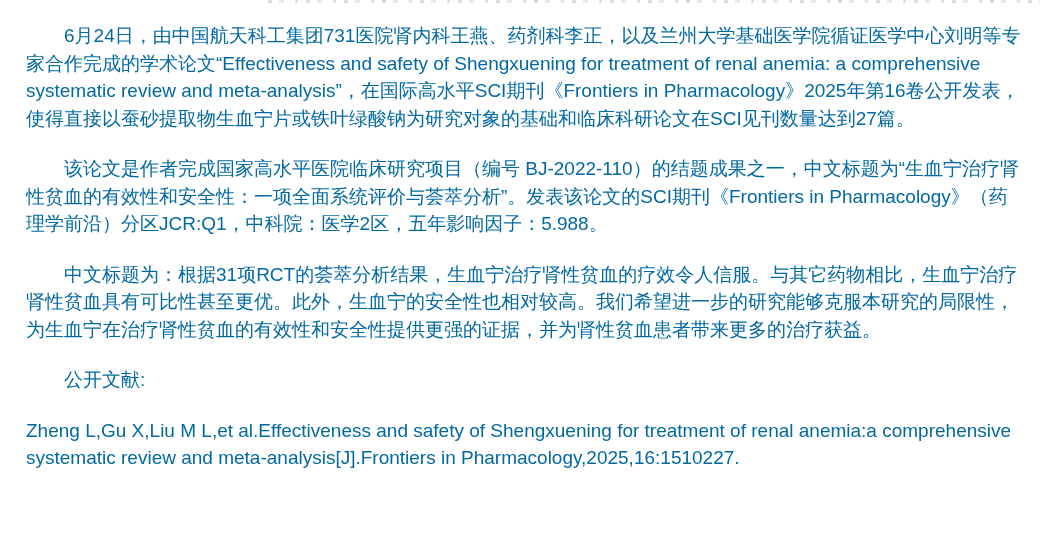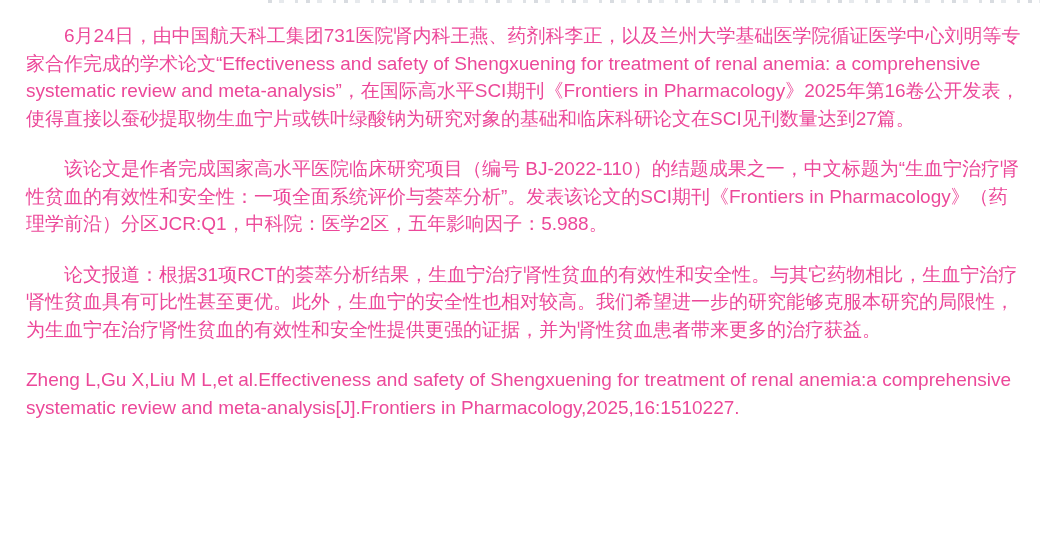--- a/index.html
+++ b/index.html
@@ -29,21 +29,21 @@
         #d3d8de 11px, #d3d8de 16px,
         transparent 16px, transparent 27px,
         #c4cad1 27px, #c4cad1 30px,
         transparent 30px, transparent 38px);
   }
   .article {
     position: absolute;
     left: 26px;
     top: 22px;
     width: 996px;
-    color: #ec4899;
+    color: #0369a1;
     font-size: 19px;
     line-height: 27.5px;
     text-align: left;
     word-break: break-word;
   }
   .article p {
     margin: 0 0 23px 0;
   }
   .article p.indent {
     text-indent: 2em;
@@ -54,15 +54,16 @@
   }
 </style>
 </head>
 <body>
 
 <div class="cropped-remnant"></div>
 
 <div class="article">
   <p class="indent">6月24日，由中国航天科工集团731医院肾内科王燕、药剂科李正，以及兰州大学基础医学院循证医学中心刘明等专家合作完成的学术论文“Effectiveness and safety of Shengxuening for treatment of renal anemia: a comprehensive systematic review and meta-analysis”，在国际高水平SCI期刊《Frontiers in Pharmacology》2025年第16卷公开发表，使得直接以蚕砂提取物生血宁片或铁叶绿酸钠为研究对象的基础和临床科研论文在SCI见刊数量达到27篇。</p>
   <p class="indent">该论文是作者完成国家高水平医院临床研究项目（编号 BJ-2022-110）的结题成果之一，中文标题为“生血宁治疗肾性贫血的有效性和安全性：一项全面系统评价与荟萃分析”。发表该论文的SCI期刊《Frontiers in Pharmacology》（药理学前沿）分区JCR:Q1，中科院：医学2区，五年影响因子：5.988。</p>
-  <p class="indent">论文报道：根据31项RCT的荟萃分析结果，生血宁治疗肾性贫血的有效性和安全性。与其它药物相比，生血宁治疗肾性贫血具有可比性甚至更优。此外，生血宁的安全性也相对较高。我们希望进一步的研究能够克服本研究的局限性，为生血宁在治疗肾性贫血的有效性和安全性提供更强的证据，并为肾性贫血患者带来更多的治疗获益。</p>
+  <p class="indent">中文标题为：根据31项RCT的荟萃分析结果，生血宁治疗肾性贫血的疗效令人信服。与其它药物相比，生血宁治疗肾性贫血具有可比性甚至更优。此外，生血宁的安全性也相对较高。我们希望进一步的研究能够克服本研究的局限性，为生血宁在治疗肾性贫血的有效性和安全性提供更强的证据，并为肾性贫血患者带来更多的治疗获益。</p>
+  <p class="indent">公开文献:</p>
   <p class="citation">Zheng L,Gu X,Liu M L,et al.Effectiveness and safety of Shengxuening for treatment of renal anemia:a comprehensive systematic review and meta-analysis[J].Frontiers in Pharmacology,2025,16:1510227.</p>
 </div>
 
 </body></html>

